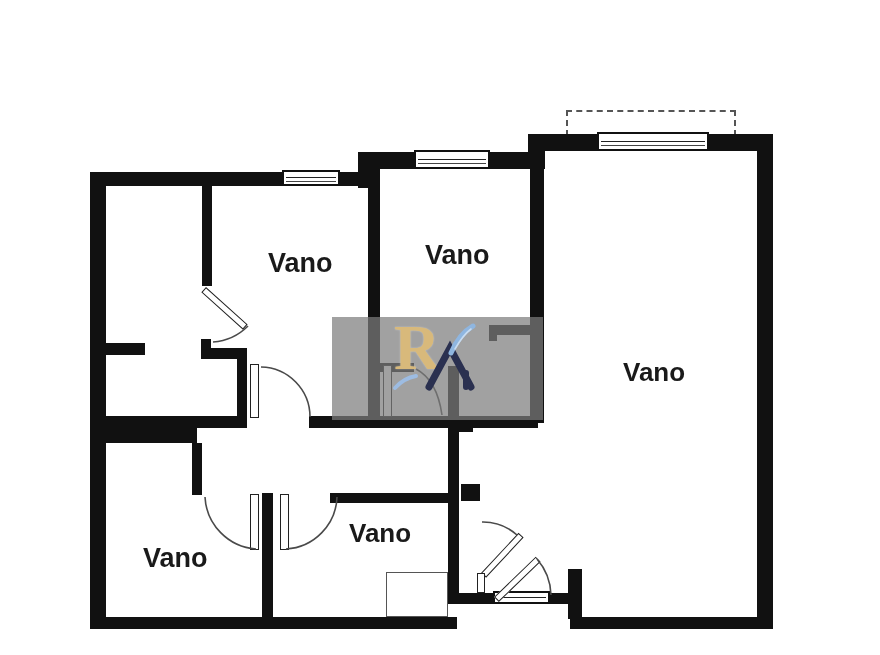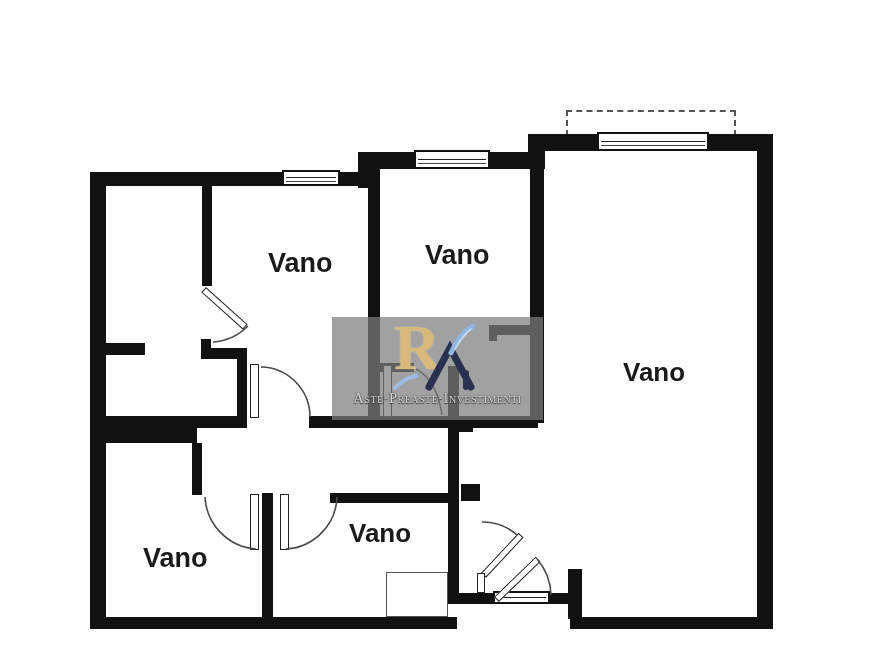--- a/index.html
+++ b/index.html
@@ -117,15 +117,14 @@
   <div class="wm-logo-r">R</div>
   <svg id="wm-strokes" width="880" height="655">
     <g fill="none" stroke-linecap="round">
       <path d="M 429 341 L 450 302 L 471 341" stroke="#2a3050" stroke-width="7"></path>
       <path d="M 466 327 L 466 341" stroke="#2a3050" stroke-width="6"></path>
       <path d="M 451 307 Q 459 288 473 280" stroke="#8fb6e0" stroke-width="5"></path>
       <path d="M 455 303 Q 463 289 471 283" stroke="#c9dcf0" stroke-width="1.6"></path>
       <path d="M 395 342 Q 404 332 416 330" stroke="#9dbce2" stroke-width="4"></path>
     </g>
   </svg>
-  <div class="wm-text">Aste·Preaste·Investimenti</div>
 
 </div>
 
 </body></html>

